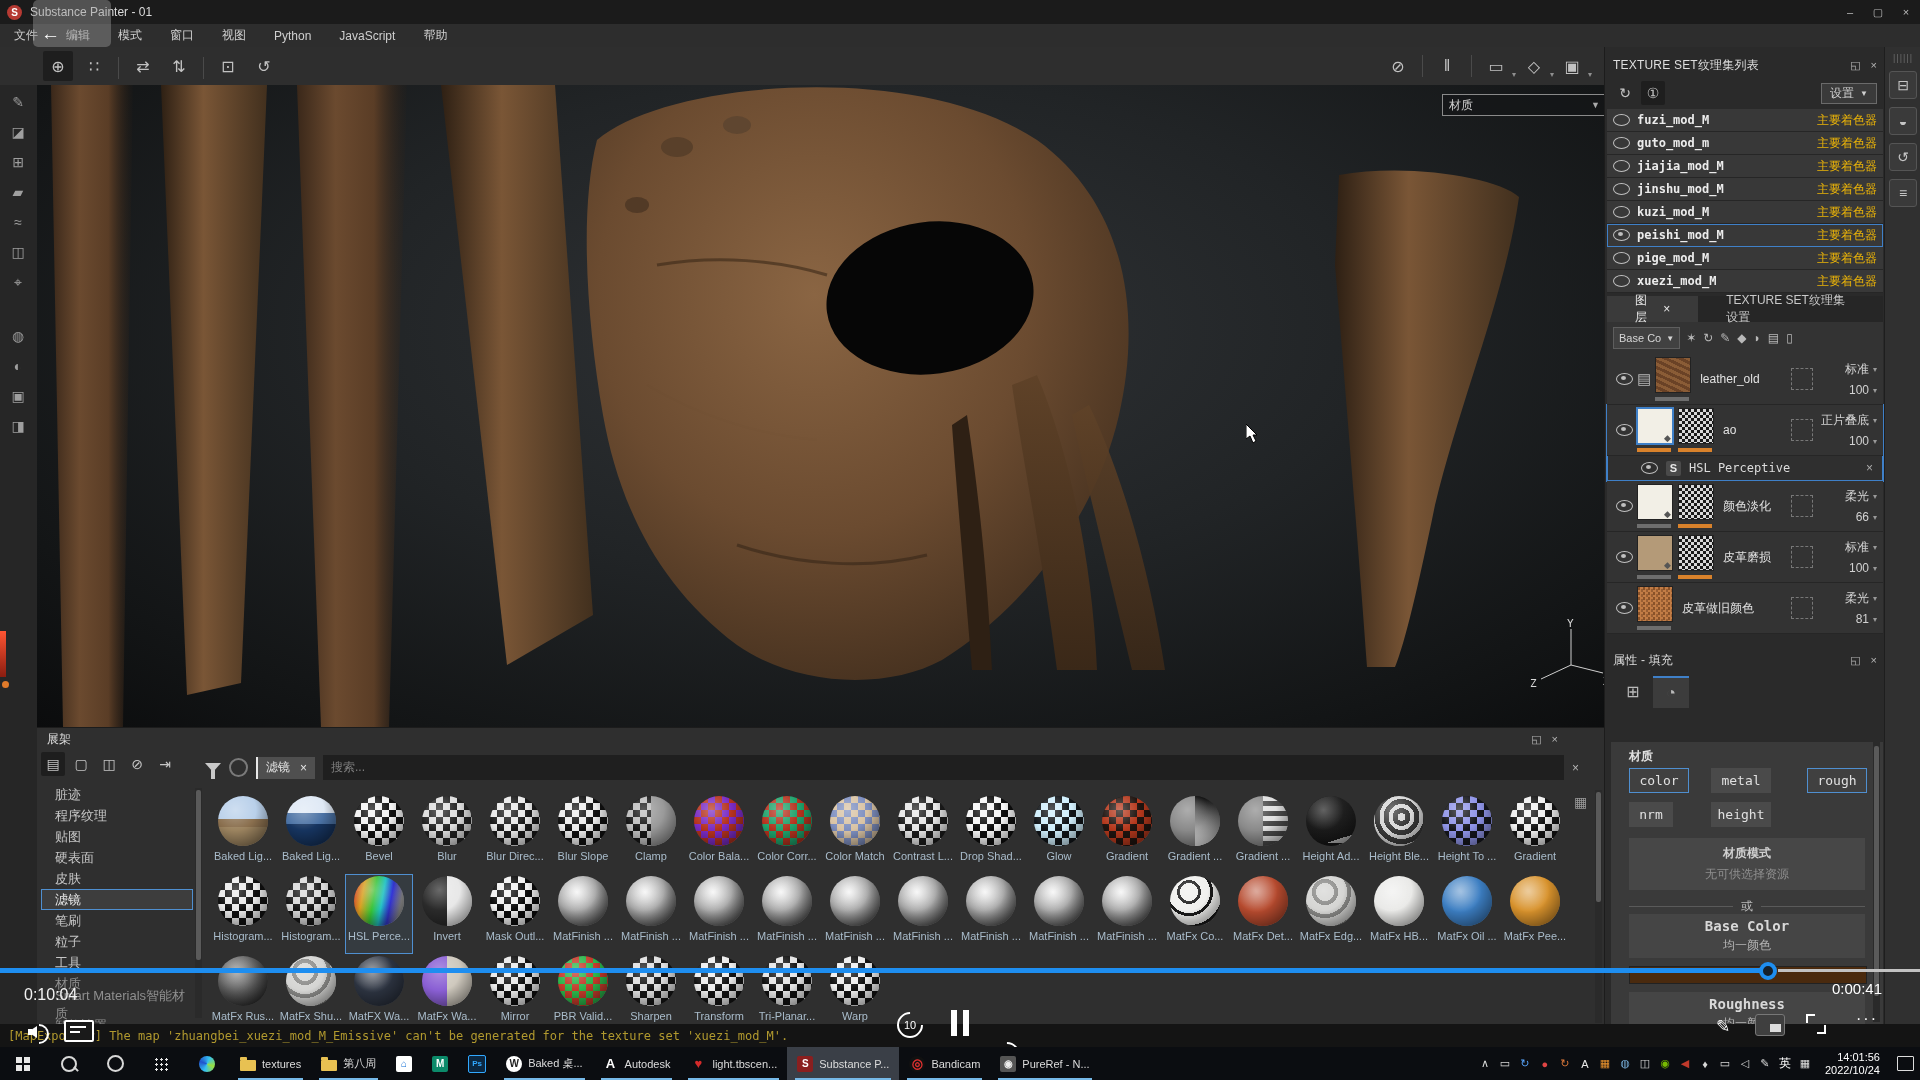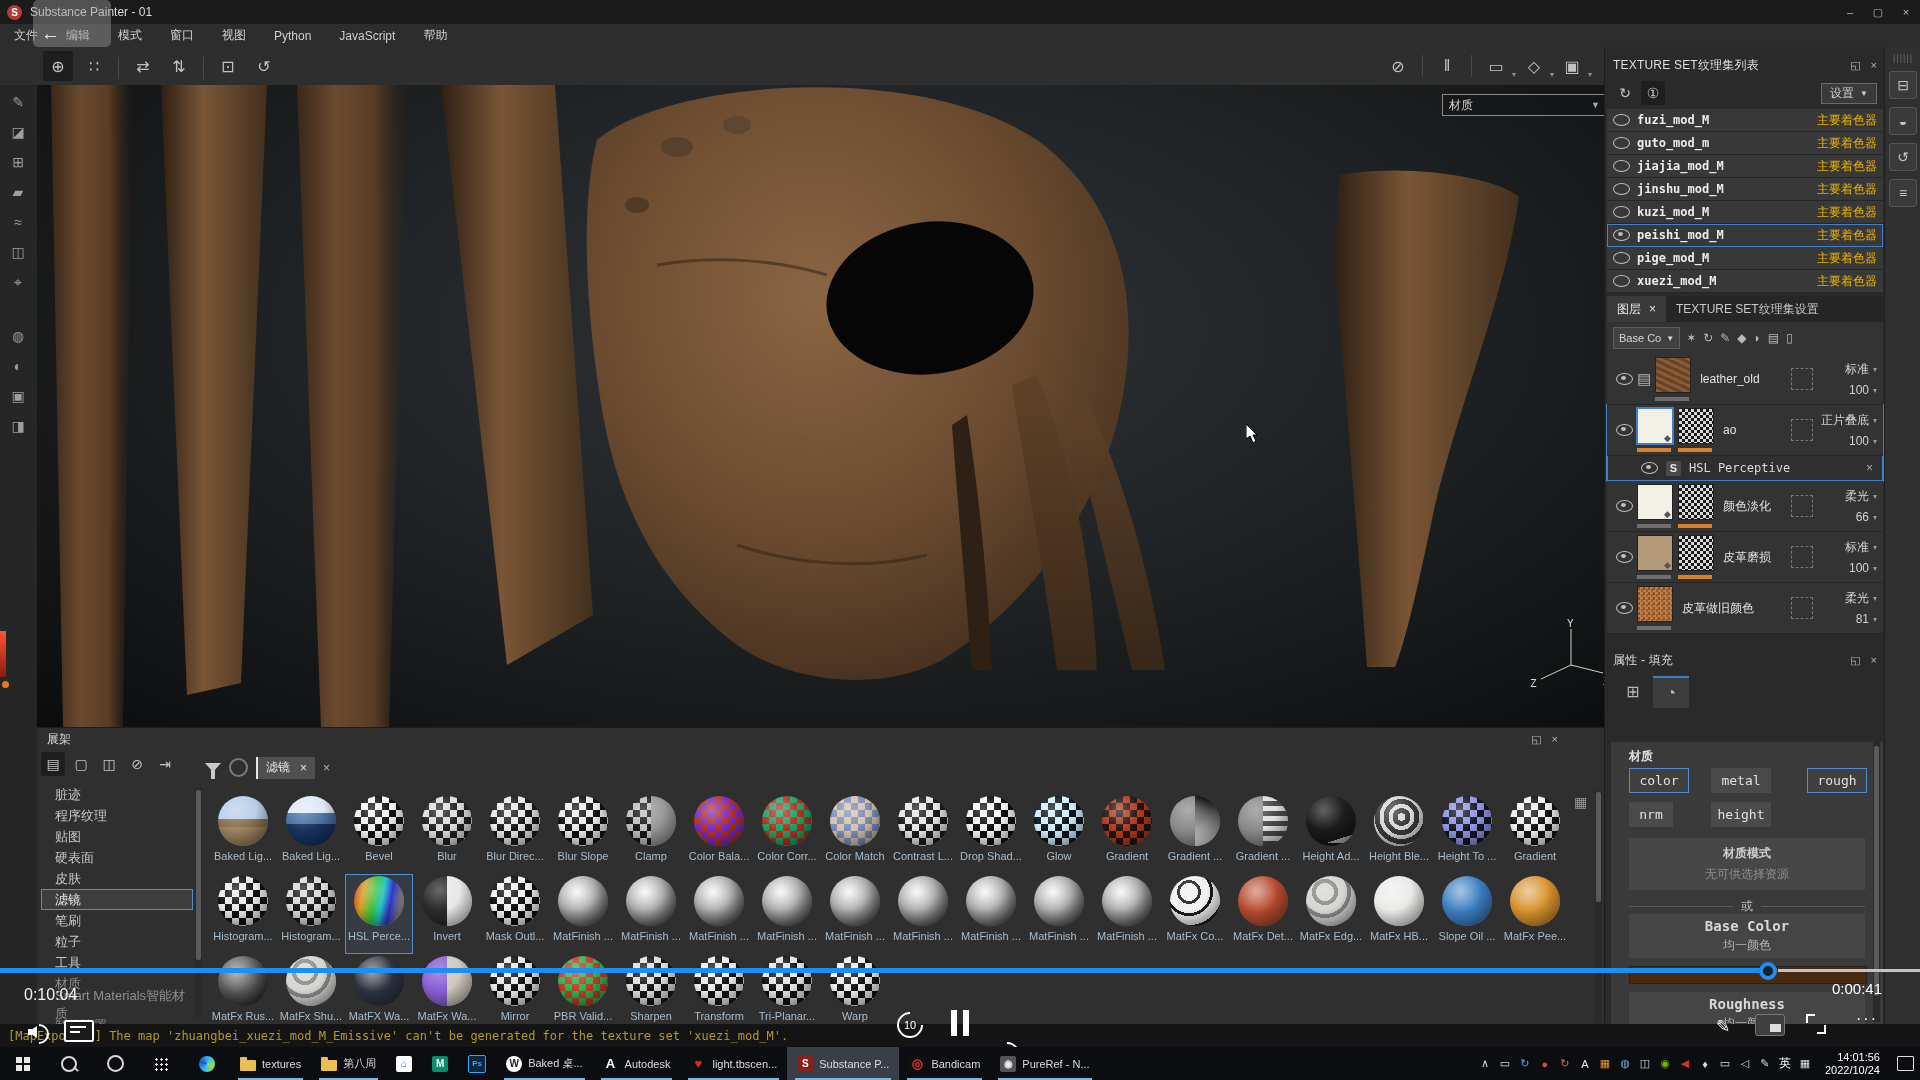--- a/index.html
+++ b/index.html
@@ -59,21 +59,21 @@
   #ts-settings{margin-left:auto;border:1px solid #6a6a6a;height:19px;padding:0 8px;display:flex;align-items:center;gap:6px;color:#d0d0d0;background:#3a3a3a;}
   .ts-row{height:22px;display:flex;align-items:center;background:#383838;border-bottom:1px solid #262626;padding:0 6px;}
   .ts-row.selected{outline:1px solid #3f80c8;outline-offset:-1px;}
   .ts-name{font-family:"DejaVu Sans Mono",monospace;font-weight:bold;color:#ececec;margin-left:7px;font-size:12px;}
   .ts-shader{margin-left:auto;color:#eab308;}
   .eye{width:15px;height:10px;border:1px solid #c0c0c0;border-radius:50%;position:relative;flex:none;}
   .eye.on::after{content:"";position:absolute;left:4px;top:2px;width:5px;height:4px;border-radius:50%;background:#c0c0c0;}
 
   
   #layers-tabs{display:flex;height:26px;background:#262626;align-items:flex-end;}
-  .ltab{height:26px;display:flex;align-items:center;padding:0 10px;gap:8px;color:#c9c9c9;}
+  .ltab{height:26px;display:flex;align-items:center;padding:0 28px;gap:8px;color:#c9c9c9;}
   .ltab.active{background:#3a3a3a;color:#e8e8e8;}
   #ch-filter{border:1px solid #5e5e5e;background:#414141;height:20px;display:flex;align-items:center;padding:0 5px;gap:5px;color:#d6d6d6;font-size:11px;}
   .layer-row{height:50px;background:#333;border-bottom:1px solid #262626;display:flex;align-items:center;padding:0 4px;position:relative;}
   .lr-eye{width:26px;display:flex;justify-content:center;flex:none;}
   .thumb-wrap{position:relative;width:36px;height:44px;margin-right:5px;flex:none;}
   .thumb{width:34px;height:34px;border:1px solid #222;}
   .thumb.sel{outline:2px solid #3f80c8;outline-offset:-1px;}
   .thumb .bucket{position:absolute;right:2px;bottom:9px;font-size:9px;color:#555;}
   .tbar{position:absolute;left:0;bottom:0;width:34px;height:4px;}
   .tbar.grey{background:#6e6e6e;}
@@ -643,20 +643,23 @@
   <div class="vscroll" style="left:158px;top:60px;height:230px;">
     <div class="thumb-s" style="top:2px;height:170px;"></div>
   </div>
   <div id="filter-row">
     <div id="funnel"></div>
     <div id="refresh-ic"></div>
     <div id="filter-tag">
       <span>滤镜</span>
       <span>×</span>
     </div>
+    <div id="search-box">
+      <span>搜索...</span>
+    </div>
     <span style="color:#b5b5b5;padding-right:6px;">×</span>
   </div>
   <div id="grid-toggle">▦</div>
   <div id="shelf-grid">
       <div class="grid-row">
         <div class="cell">
           <div class="sphere" style="background: linear-gradient(rgb(185, 208, 234) 0px, rgb(185, 208, 234) 45%, rgb(138, 111, 78) 45%, rgb(138, 111, 78) 62%, rgb(155, 131, 95) 62%);"></div>
           <div class="cell-label">Baked Lig...</div>
         </div>
         <div class="cell">
@@ -804,21 +807,21 @@
         <div class="cell">
           <div class="sphere" style="background: repeating-radial-gradient(circle at 38% 32%, rgb(213, 213, 211) 0px, rgb(213, 213, 211) 9px, rgb(138, 138, 136) 9px, rgb(138, 138, 136) 13px);"></div>
           <div class="cell-label">MatFx Edg...</div>
         </div>
         <div class="cell">
           <div class="sphere" style="background: radial-gradient(circle at 38% 32%, rgba(255, 255, 255, 0.35), rgba(0, 0, 0, 0) 45%), rgb(233, 233, 231);"></div>
           <div class="cell-label">MatFx HB...</div>
         </div>
         <div class="cell">
           <div class="sphere" style="background: radial-gradient(circle at 38% 32%, rgba(255, 255, 255, 0.35), rgba(0, 0, 0, 0) 45%), rgb(60, 126, 194);"></div>
-          <div class="cell-label">Slope Oil ...</div>
+          <div class="cell-label">MatFx Oil ...</div>
         </div>
         <div class="cell">
           <div class="sphere" style="background: radial-gradient(circle at 38% 32%, rgba(255, 255, 255, 0.35), rgba(0, 0, 0, 0) 45%), rgb(216, 146, 44);"></div>
           <div class="cell-label">MatFx Pee...</div>
         </div>
       </div>
       <div class="grid-row">
         <div class="cell">
           <div class="sphere" style="background: radial-gradient(circle at 38% 32%, rgb(154, 154, 154), rgb(90, 90, 90) 45%, rgb(34, 34, 34) 90%);"></div>
           <div class="cell-label">MatFx Rus...</div>

